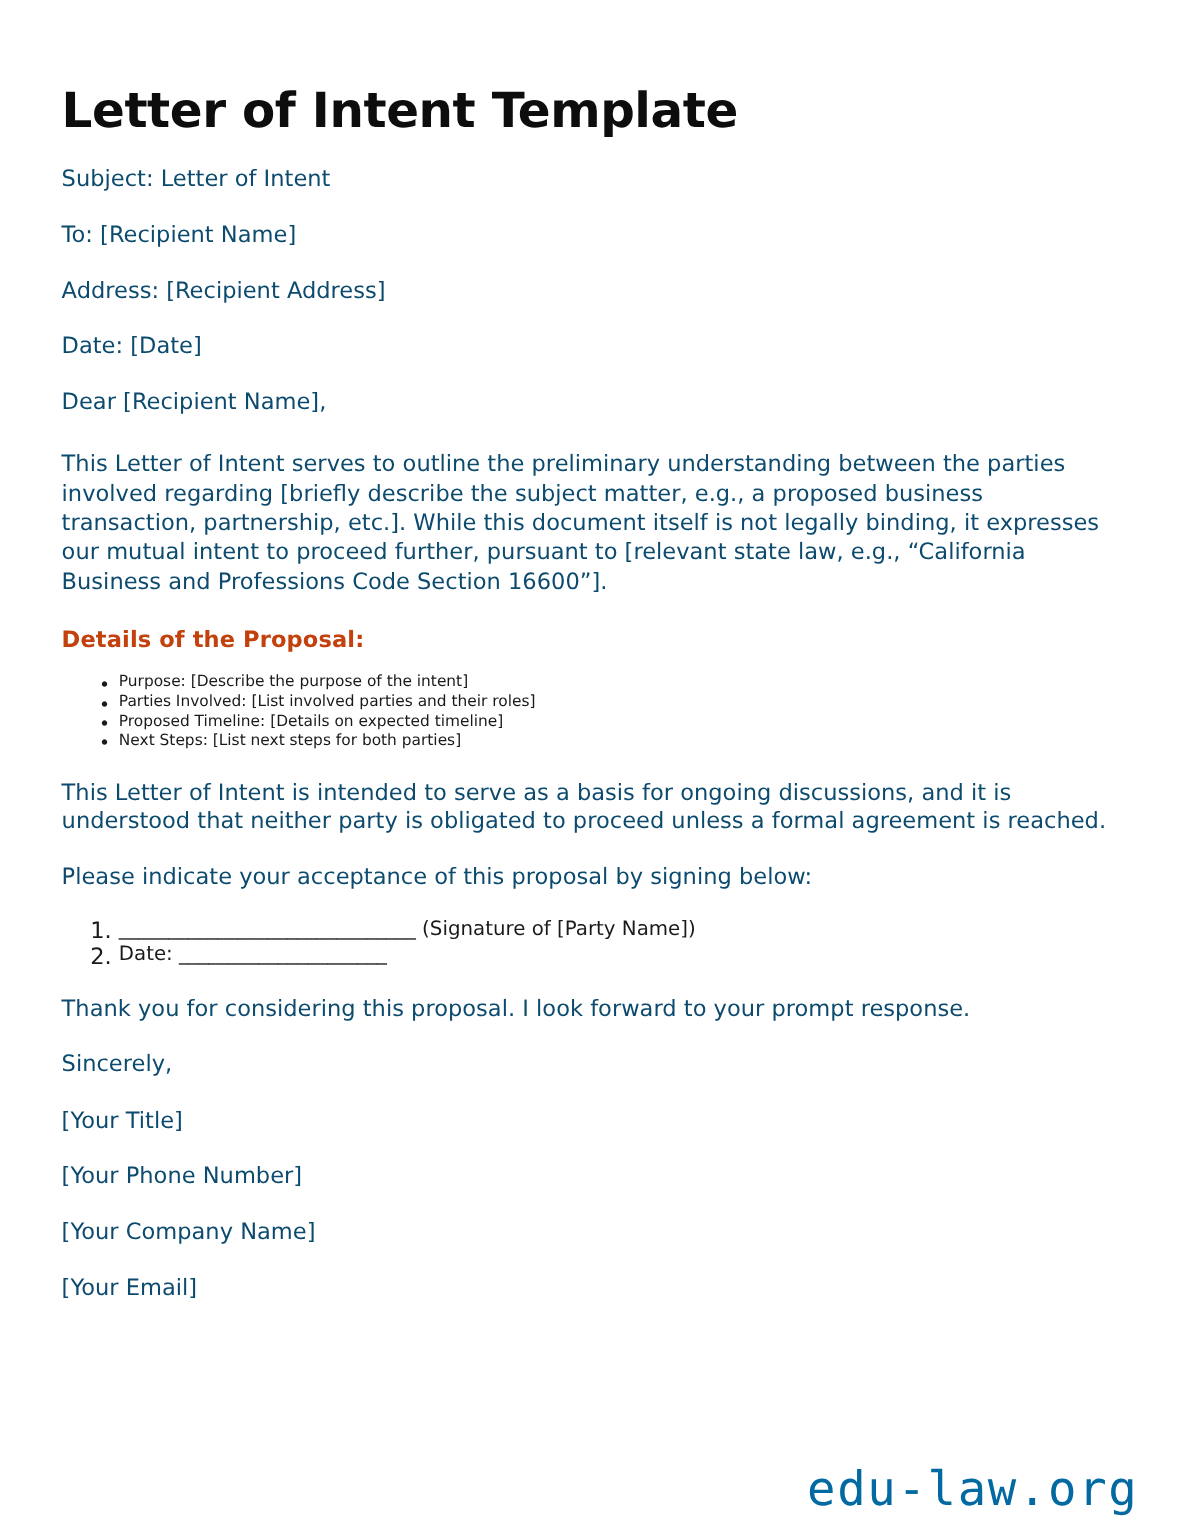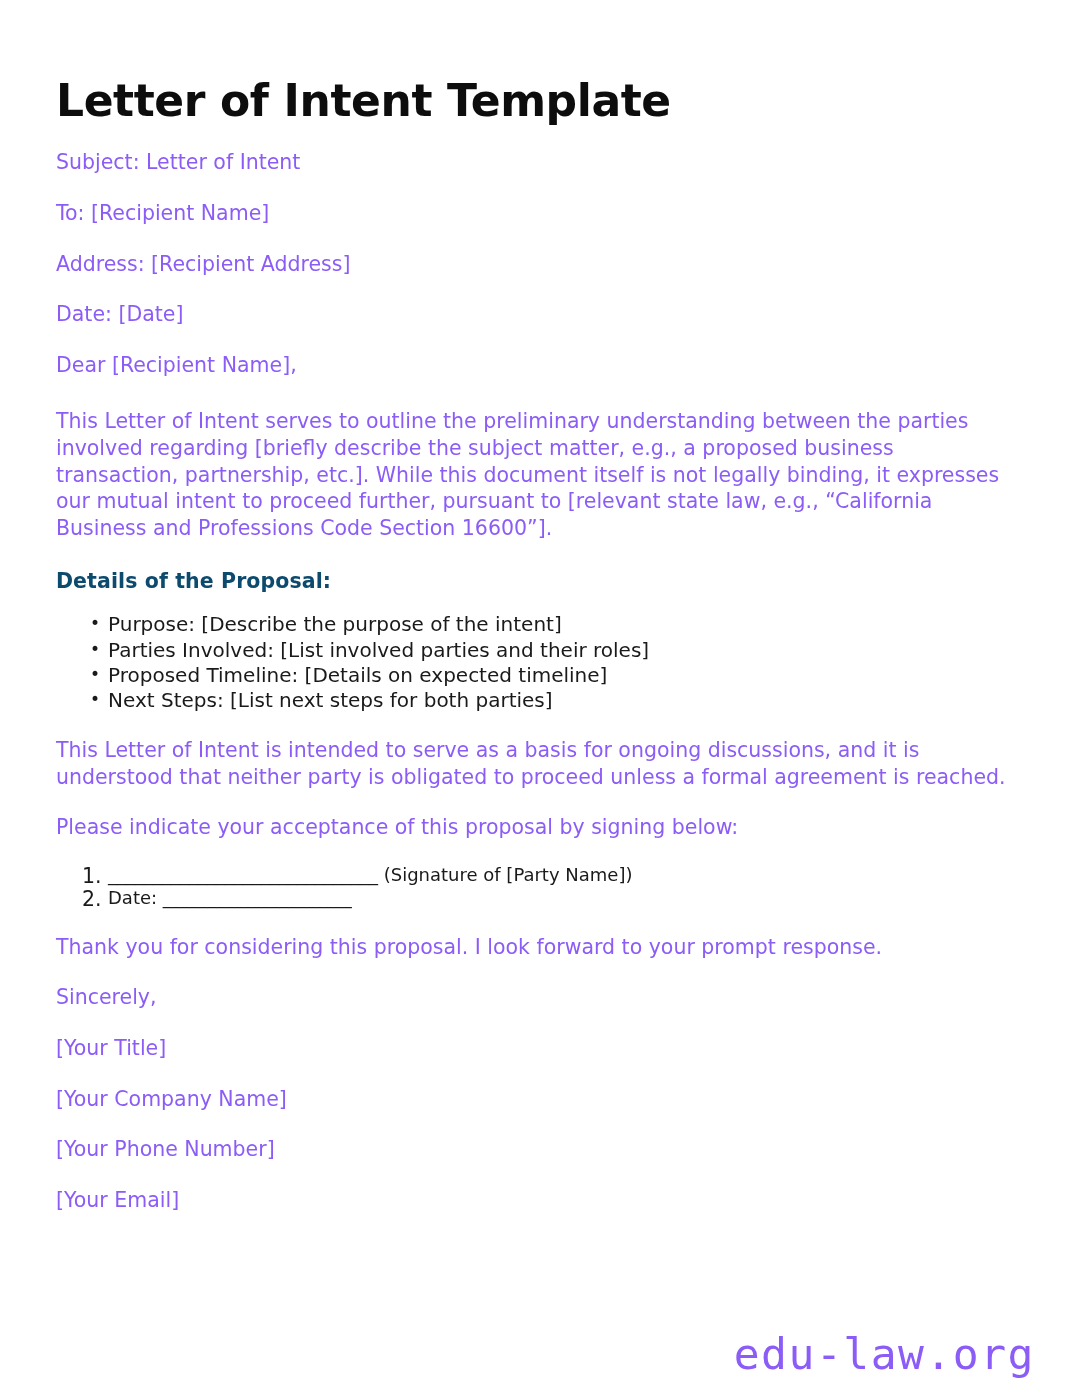--- a/index.html
+++ b/index.html
@@ -35,46 +35,46 @@
     letter-spacing: -0.4px;
     line-height: 1.12;
     color: #0d0d0d;
   }
 
   .para {
     margin: 0;
     padding-top: 24px;
     font-size: 20.5px;
     line-height: 1.30;
-    color: #8b5cf6;
+    color: #0c4a6e;
     max-width: 975px;
   }
 
   .para.first-body {
     padding-top: 30px;
   }
 
   .section-heading {
     margin: 0;
     padding-top: 26px;
     font-size: 20.5px;
     font-weight: bold;
     line-height: 1.30;
-    color: #0c4a6e;
+    color: #c2410c;
     letter-spacing: 0.1px;
   }
 
   ul.bullet-list {
     margin: 0;
     padding: 18px 0 0 52px;
     list-style: none;
   }
   ul.bullet-list li {
     position: relative;
-    font-size: 20px;
+    font-size: 14px;
     line-height: 1.26;
     color: #1a1a1a;
     padding-left: 0;
   }
   ul.bullet-list li::before {
     content: "\2022";
     position: absolute;
     left: -18px;
     top: -1px;
     font-size: 17px;
@@ -105,21 +105,21 @@
     color: #1a1a1a;
   }
 
   .watermark {
     position: absolute;
     right: 40px;
     bottom: 24px;
     font-family: "DejaVu Sans Mono", "Liberation Mono", monospace;
     font-size: 43px;
     letter-spacing: 1.5px;
-    color: #8b5cf6;
+    color: #0369a1;
     white-space: nowrap;
   }
 </style>
 </head>
 <body>
 
 <div class="page">
 
   <h1 class="doc-title">Letter of Intent Template</h1>
 
@@ -153,21 +153,21 @@
     <li>Date: _____________________</li>
   </ol>
 
   <p class="para">Thank you for considering this proposal. I look forward to your prompt response.</p>
 
   <p class="para">Sincerely,</p>
 
 
   <p class="para">[Your Title]</p>
 
+  <p class="para">[Your Phone Number]</p>
+
   <p class="para">[Your Company Name]</p>
-
-  <p class="para">[Your Phone Number]</p>
 
   <p class="para">[Your Email]</p>
 
   <div class="watermark">edu-law.org</div>
 
 </div>
 
 </body></html>

